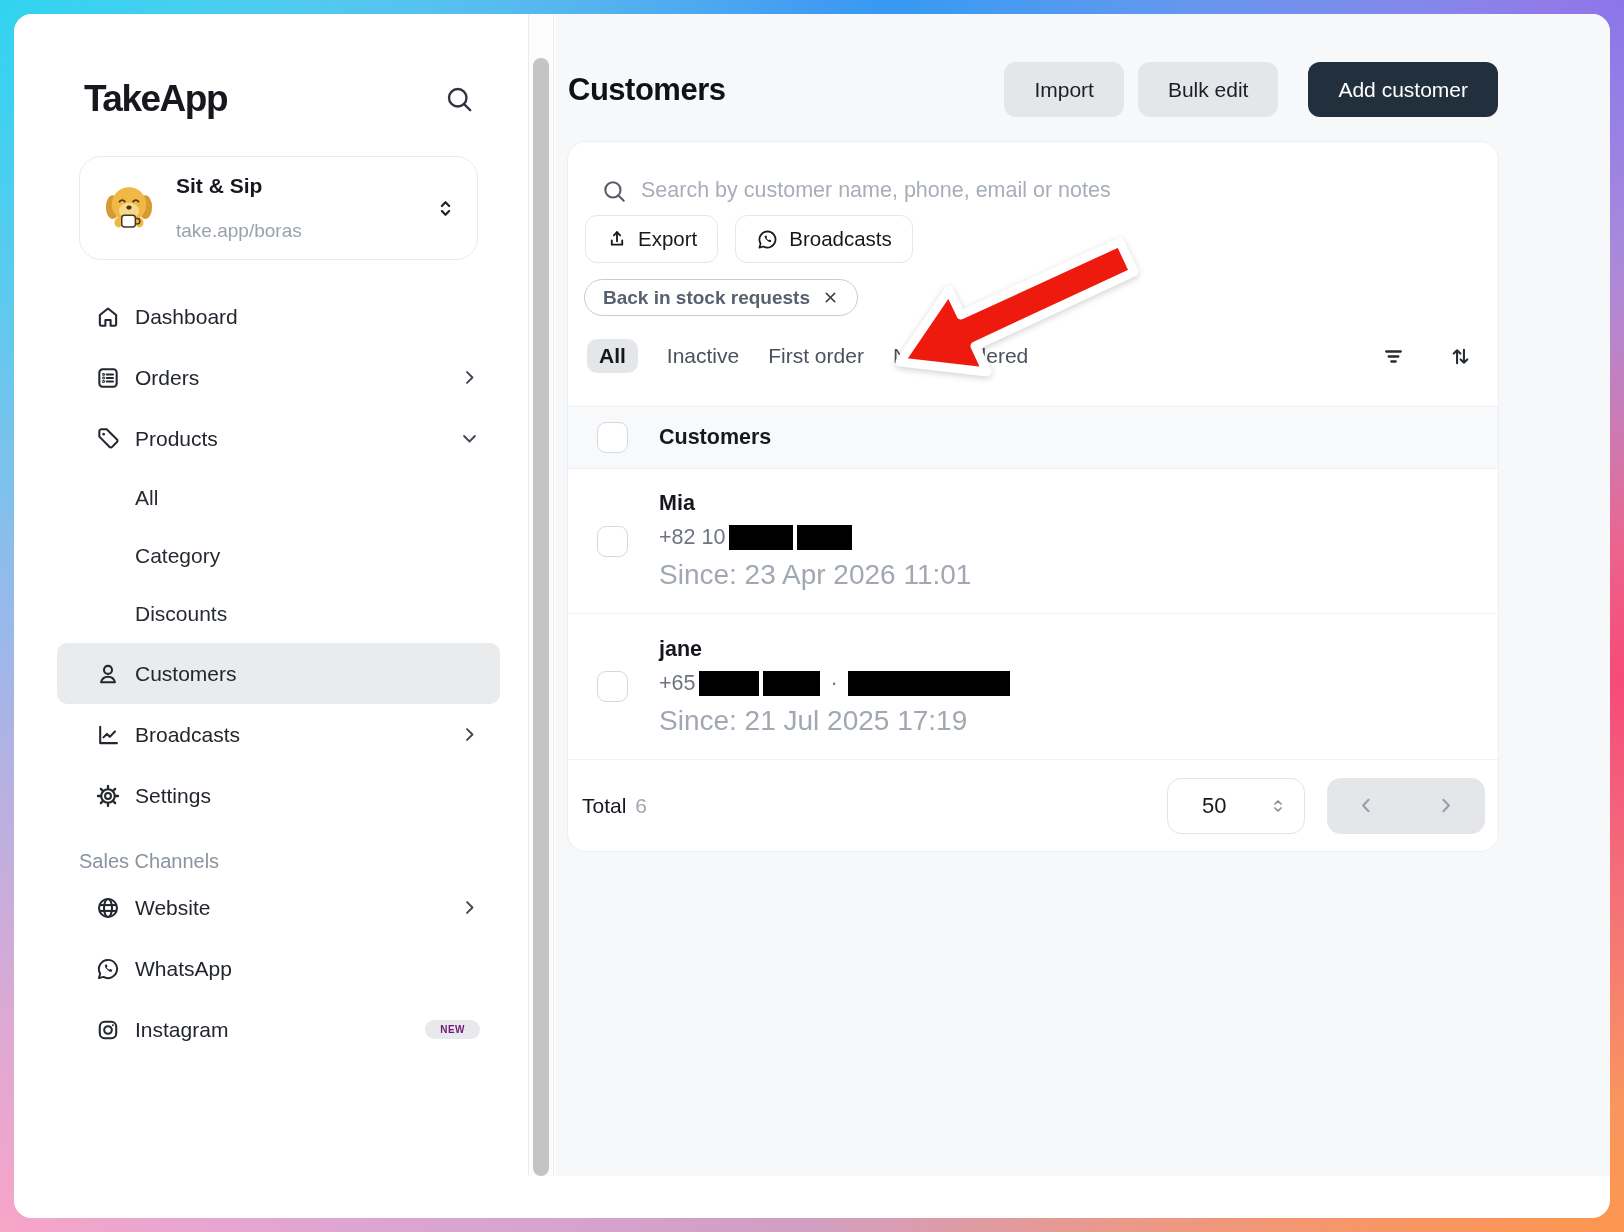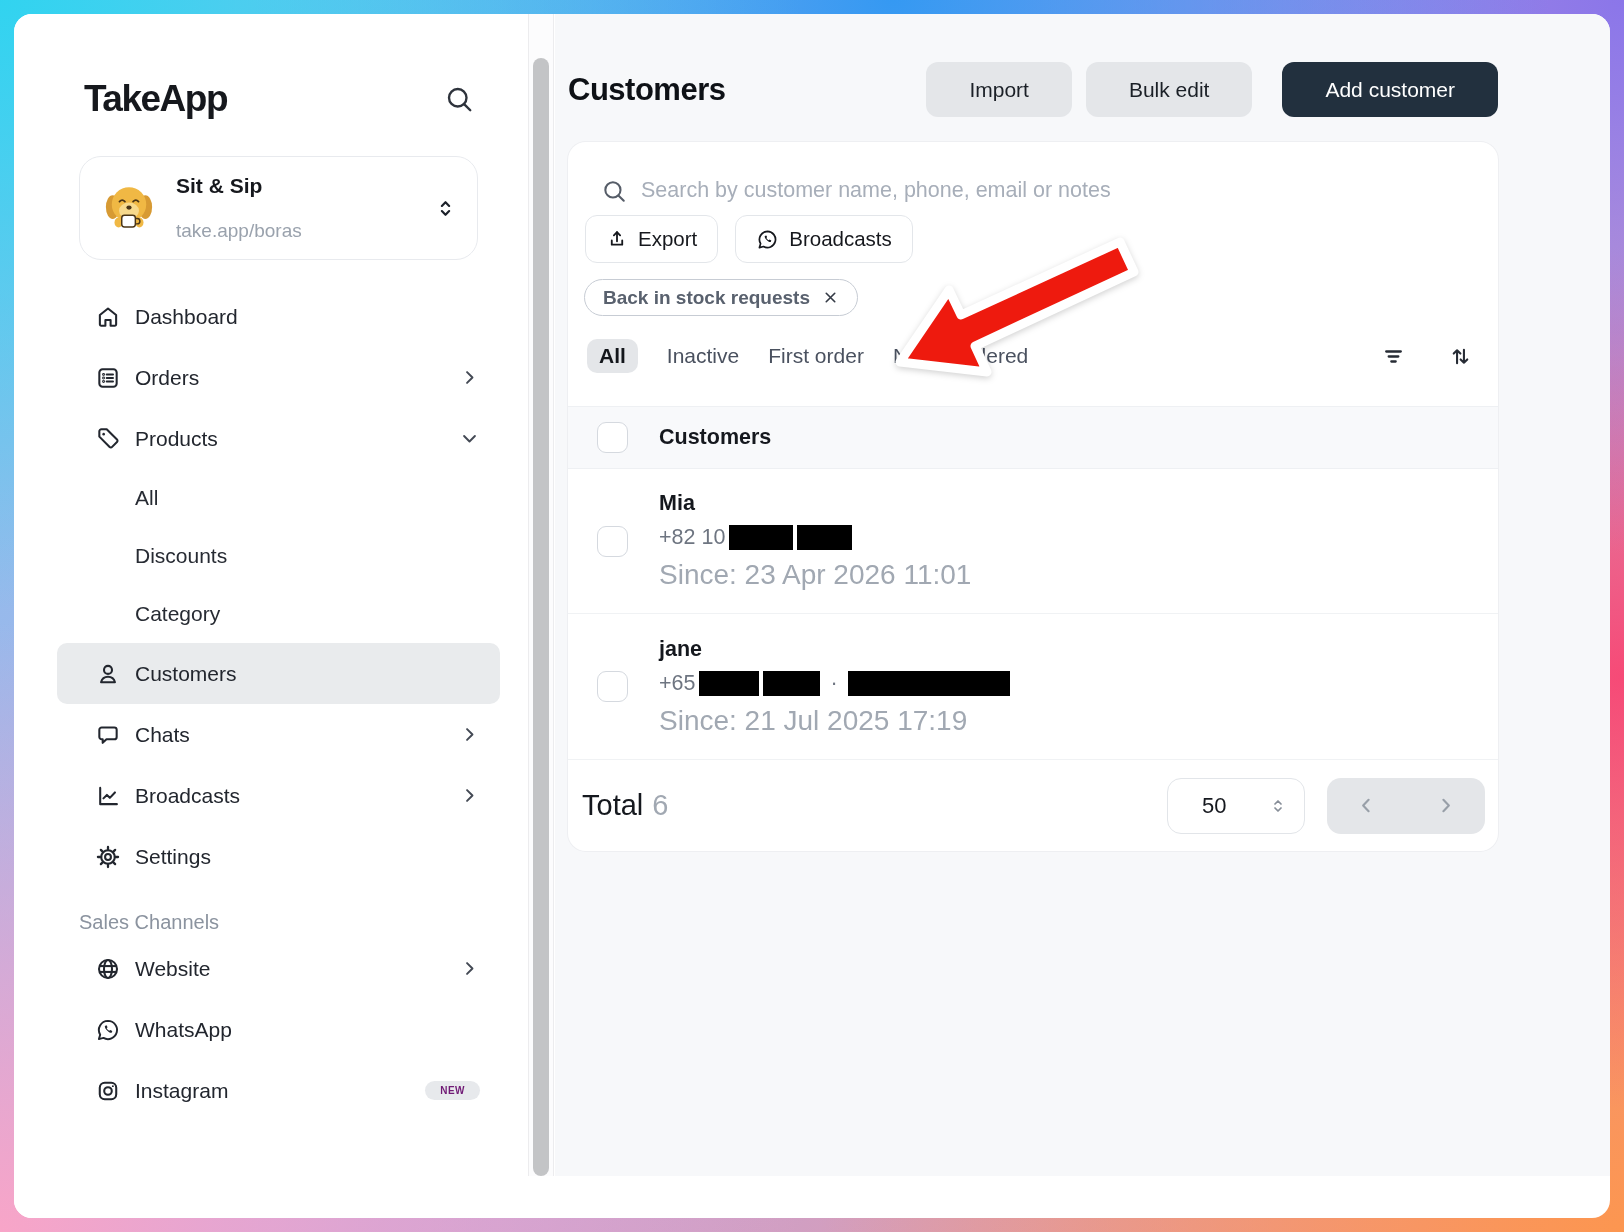--- a/index.html
+++ b/index.html
@@ -48,21 +48,21 @@
   .scroll-gutter { position:absolute; left:514px; top:0; height:1162px; width:26px; background:#fcfcfd;
                    border-left:1px solid #ececee; border-right:1px solid #ececee; }
   .scroll-thumb { position:absolute; left:4px; top:44px; width:16px; height:1118px; background:#c3c4c6; border-radius:8px; }
 
   
   .main { position:absolute; left:541px; top:0; right:0; height:1162px; background:#f7f8fa; }
   .main-inner { padding-left:13px; }
   .page-head { margin-top:48px; width:930px; display:flex; align-items:center; }
   .page-title { font-size:31px; font-weight:800; letter-spacing:-.5px; color:#0e1116; }
   .head-btns { margin-left:auto; display:flex; align-items:center; gap:14px; }
-  .btn { height:55px; border-radius:12px; font-size:21px; padding:0 43px; display:flex; align-items:center;
+  .btn { height:55px; border-radius:12px; font-size:21px; padding:0 30px; display:flex; align-items:center;
          border:none; cursor:pointer; font-family:inherit; }
   .btn-gray { background:#e4e6e9; color:#1b2027; font-weight:500; }
   .btn-dark { background:#22303e; color:#fff; font-weight:500; margin-left:16px; }
 
   .content-card { margin-top:25px; width:930px; background:#fff; border-radius:18px;
                   box-shadow:0 0 0 1px rgba(17,24,39,.04); }
   .search-row { display:flex; align-items:center; gap:14px; padding:24px 24px 0 33px; height:73px; color:#565d68; }
   .search-row input { border:none; outline:none; flex:1; font-size:21.5px; color:#1b2027; background:transparent; font-family:inherit; }
   .search-row input::placeholder { color:#a7aeb9; }
   .btn-row { margin-left:17px; display:flex; gap:17px; height:48px; }
@@ -82,21 +82,21 @@
   .t-head-label { margin-left:31px; font-size:21.5px; font-weight:600; color:#15181e; }
   .t-row { height:145px; border-bottom:1px solid #f0f2f4; display:flex; align-items:center; padding-left:29px; }
   .row-info { margin-left:31px; }
   .c-name { font-size:21.5px; font-weight:700; color:#15181e; }
   .c-phone { margin-top:9px; font-size:21.5px; color:#6e7581; display:flex; align-items:center; gap:4px; }
   .redact { display:inline-block; height:25px; background:#000; }
   .sep-dot { margin:0 6px; color:#6e7581; }
   .c-since { margin-top:9px; font-size:28px; color:#a1a8b2; }
 
   .t-footer { height:91px; display:flex; align-items:center; padding:0 13px 0 14px; }
-  .total { font-size:29px; color:#15181e; }
+  .total { font-size:21px; color:#15181e; }
   .total-num { color:#a1a8b2; margin-left:9px; }
   .foot-right { margin-left:auto; display:flex; align-items:center; gap:22px; }
   .page-size { width:138px; height:56px; border:1px solid #e2e5e9; border-radius:14px; display:flex; align-items:center;
                justify-content:space-between; padding:0 16px 0 34px; font-size:22px; color:#15181e; background:#fff; cursor:pointer; }
   .stepper { color:#878e98; display:flex; }
   .pager { width:158px; height:56px; background:#e4e6e9; border-radius:14px; display:flex; align-items:center;
            justify-content:space-around; color:#989fa8; }
   .pager span { display:flex; cursor:pointer; }
 
   .red-arrow { position:absolute; left:325px; top:213px; width:270px; height:160px; z-index:5; pointer-events:none;
@@ -181,43 +181,30 @@
               </svg>
             </span>
           <span>Products</span>
           <span class="nav-chev">
               <svg width="21" height="21" viewBox="0 0 24 24" fill="none" stroke="currentColor" stroke-width="2.2" stroke-linecap="round" stroke-linejoin="round">
                 <path d="M5.8 9.2 12 15.4l6.2-6.2"></path>
               </svg>
             </span>
         </div>
         <div class="nav-sub">All</div>
+        <div class="nav-sub">Category</div>
         <div class="nav-sub">Discounts</div>
-        <div class="nav-sub">Category</div>
         <div class="nav-item active">
           <span class="nicon">
               <svg width="26" height="26" viewBox="0 0 24 24" fill="none" stroke="currentColor" stroke-width="1.9" stroke-linejoin="round">
                 <circle cx="12" cy="8.2" r="3.7"></circle>
                 <path d="M5.6 19.6h12.8a6.6 6.6 0 0 0-12.8 0z"></path>
               </svg>
             </span>
           <span>Customers</span>
-        </div>
-        <div class="nav-item">
-          <span class="nicon">
-              <svg width="26" height="26" viewBox="0 0 24 24" fill="none" stroke="currentColor" stroke-width="1.9" stroke-linejoin="round">
-                <path d="M6.2 5h11.6A2.2 2.2 0 0 1 20 7.2v6.6a2.2 2.2 0 0 1-2.2 2.2h-7.2L7.1 19.2V16h-.9A2.2 2.2 0 0 1 4 13.8V7.2A2.2 2.2 0 0 1 6.2 5z"></path>
-              </svg>
-            </span>
-          <span>Chats</span>
-          <span class="nav-chev">
-              <svg width="21" height="21" viewBox="0 0 24 24" fill="none" stroke="currentColor" stroke-width="2.2" stroke-linecap="round" stroke-linejoin="round">
-                <path d="M9.2 5.8 15.4 12l-6.2 6.2"></path>
-              </svg>
-            </span>
         </div>
         <div class="nav-item">
           <span class="nicon">
               <svg width="26" height="26" viewBox="0 0 24 24" fill="none" stroke="currentColor" stroke-width="1.9" stroke-linecap="round" stroke-linejoin="round">
                 <path d="M4.8 4.5v15h15.4"></path>
                 <path d="M7.8 14.2l3.2-3.2 2.7 2.7 4.7-5"></path>
               </svg>
             </span>
           <span>Broadcasts</span>
           <span class="nav-chev">

